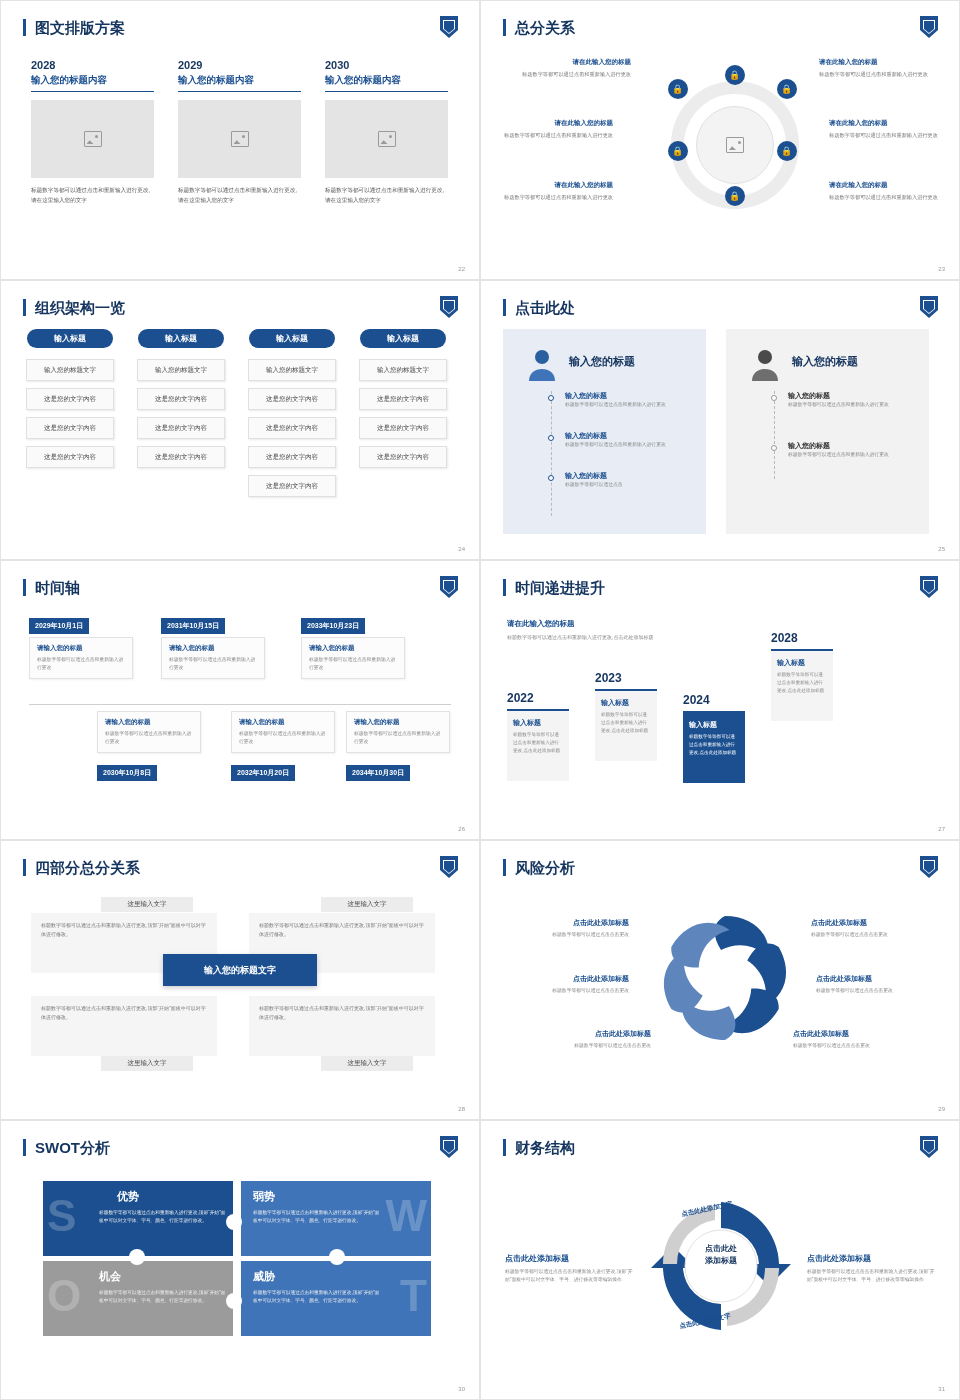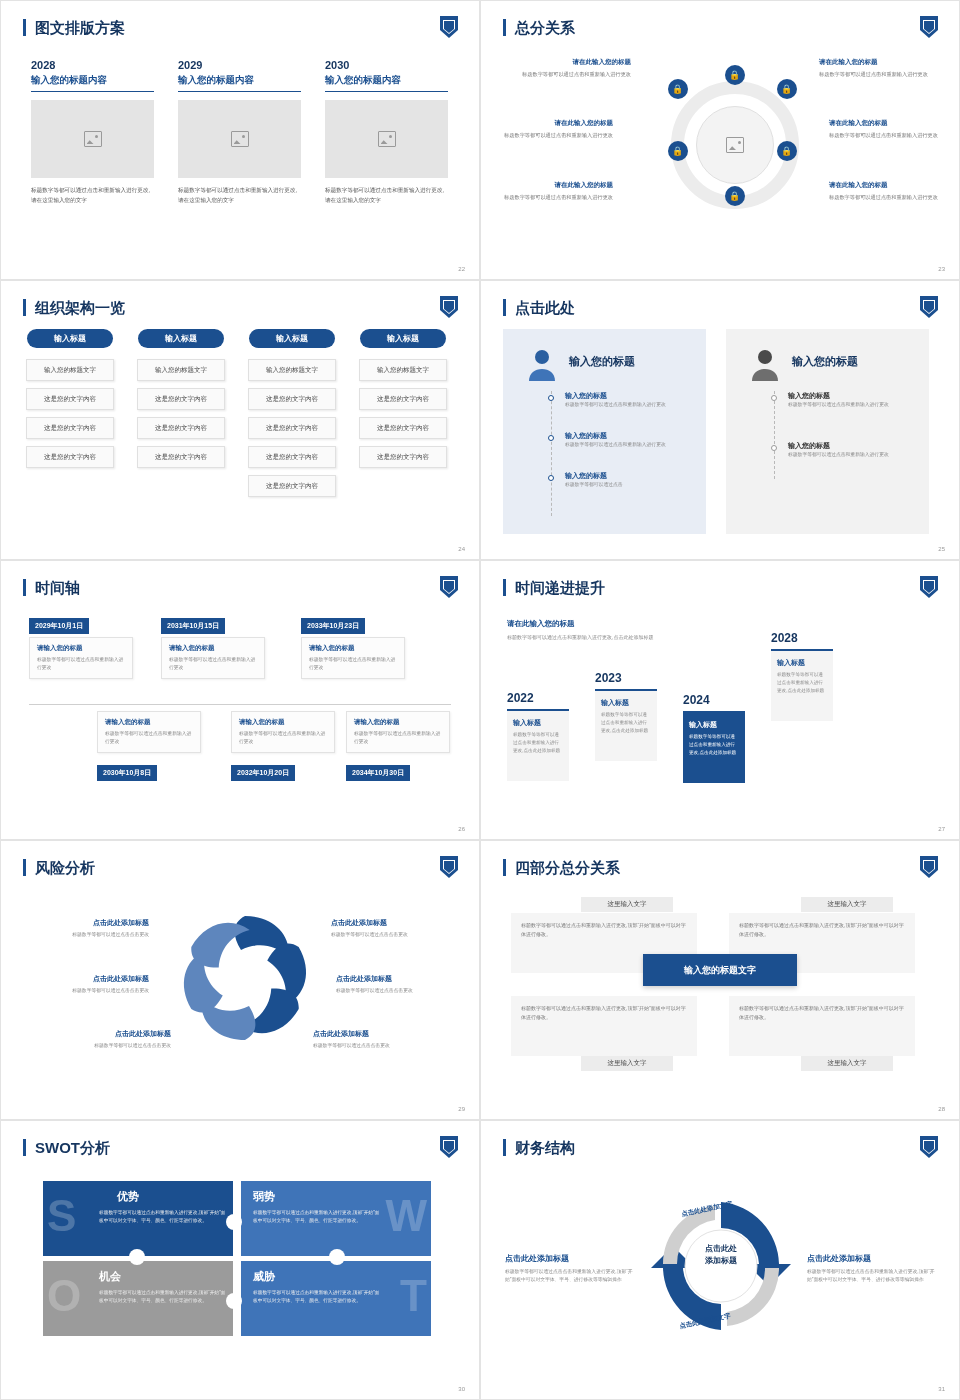--- a/index.html
+++ b/index.html
@@ -403,20 +403,43 @@
     </div>
     <div class="s27-step" style="left:290px;top:70px;">
       <div class="yr">2028</div>
       <div class="box">
         <div class="bh">输入标题</div>
         <div class="bb">标题数字等等都可以通过点击和重新输入进行更改,点击此处添加标题</div>
       </div>
     </div>
 
     <div class="pg">27</div>
+  </div>
+
+  <div class="slide">
+    <div class="s-title">四部分总分关系</div>
+    <svg class="logo" viewBox="0 0 20 24">
+        <path d="M1 1h18v14l-9 8-9-8z" fill="#1b4f8f"></path>
+        <path d="M4 5h12v9l-6 5-6-5z" fill="#fff"></path>
+        <path d="M5 6h10v8l-5 4-5-4z" fill="#1b4f8f"></path>
+      </svg>
+
+    <div class="s28-tab" style="left:100px;top:56px;">这里输入文字</div>
+    <div class="s28-tab" style="left:320px;top:56px;">这里输入文字</div>
+    <div class="s28-box" style="left:30px;top:72px;">标题数字等都可以通过点击和重新输入进行更改,顶部“开始”面板中可以对字体进行修改。</div>
+    <div class="s28-box" style="left:248px;top:72px;">标题数字等都可以通过点击和重新输入进行更改,顶部“开始”面板中可以对字体进行修改。</div>
+
+    <div class="s28-box" style="left:30px;top:155px;">标题数字等都可以通过点击和重新输入进行更改,顶部“开始”面板中可以对字体进行修改。</div>
+    <div class="s28-box" style="left:248px;top:155px;">标题数字等都可以通过点击和重新输入进行更改,顶部“开始”面板中可以对字体进行修改。</div>
+    <div class="s28-tab" style="left:100px;top:215px;">这里输入文字</div>
+    <div class="s28-tab" style="left:320px;top:215px;">这里输入文字</div>
+
+    <div class="s28-center">输入您的标题文字</div>
+
+    <div class="pg">28</div>
   </div>
 
   <div class="slide">
     <div class="s-title">风险分析</div>
     <svg class="logo" viewBox="0 0 20 24">
         <path d="M1 1h18v14l-9 8-9-8z" fill="#1b4f8f"></path>
         <path d="M4 5h12v9l-6 5-6-5z" fill="#fff"></path>
         <path d="M5 6h10v8l-5 4-5-4z" fill="#1b4f8f"></path>
       </svg>
 
@@ -455,43 +478,20 @@
     </div>
     <div class="s29-lbl" style="left:312px;top:188px;">
       <div class="h">点击此处添加标题</div>
       <div class="b">标题数字等都可以通过点击点击更改</div>
     </div>
 
     <div class="pg">29</div>
   </div>
 
   <div class="slide">
-    <div class="s-title">四部分总分关系</div>
-    <svg class="logo" viewBox="0 0 20 24">
-        <path d="M1 1h18v14l-9 8-9-8z" fill="#1b4f8f"></path>
-        <path d="M4 5h12v9l-6 5-6-5z" fill="#fff"></path>
-        <path d="M5 6h10v8l-5 4-5-4z" fill="#1b4f8f"></path>
-      </svg>
-
-    <div class="s28-tab" style="left:100px;top:56px;">这里输入文字</div>
-    <div class="s28-tab" style="left:320px;top:56px;">这里输入文字</div>
-    <div class="s28-box" style="left:30px;top:72px;">标题数字等都可以通过点击和重新输入进行更改,顶部“开始”面板中可以对字体进行修改。</div>
-    <div class="s28-box" style="left:248px;top:72px;">标题数字等都可以通过点击和重新输入进行更改,顶部“开始”面板中可以对字体进行修改。</div>
-
-    <div class="s28-box" style="left:30px;top:155px;">标题数字等都可以通过点击和重新输入进行更改,顶部“开始”面板中可以对字体进行修改。</div>
-    <div class="s28-box" style="left:248px;top:155px;">标题数字等都可以通过点击和重新输入进行更改,顶部“开始”面板中可以对字体进行修改。</div>
-    <div class="s28-tab" style="left:100px;top:215px;">这里输入文字</div>
-    <div class="s28-tab" style="left:320px;top:215px;">这里输入文字</div>
-
-    <div class="s28-center">输入您的标题文字</div>
-
-    <div class="pg">28</div>
-  </div>
-
-  <div class="slide">
     <div class="s-title">SWOT分析</div>
     <svg class="logo" viewBox="0 0 20 24">
         <path d="M1 1h18v14l-9 8-9-8z" fill="#1b4f8f"></path>
         <path d="M4 5h12v9l-6 5-6-5z" fill="#fff"></path>
         <path d="M5 6h10v8l-5 4-5-4z" fill="#1b4f8f"></path>
       </svg>
 
     <div class="swot-q" style="left:42px;top:60px;background:#1b4f8f;">
       <div class="swot-big" style="left:4px;top:10px;">S</div>
       <div class="h" style="margin-left:62px;">优势</div>

